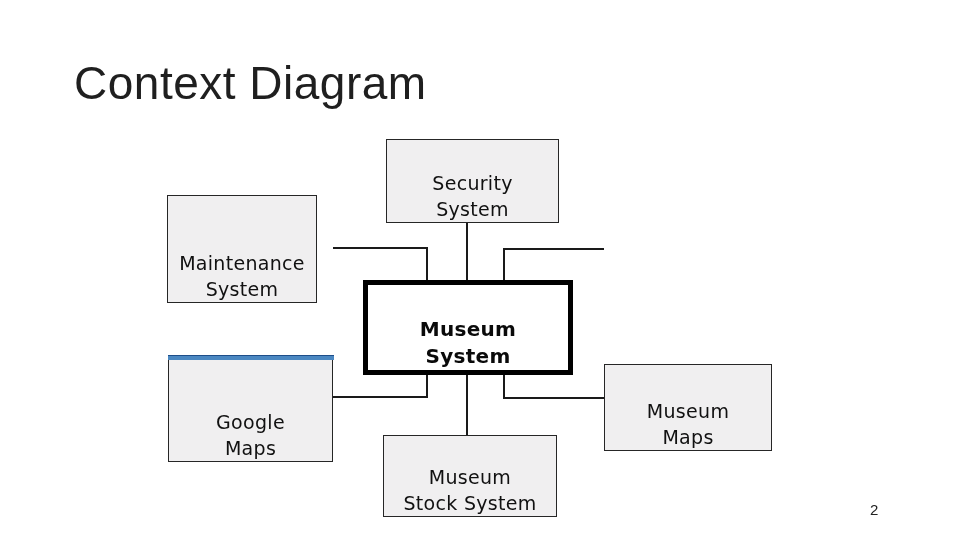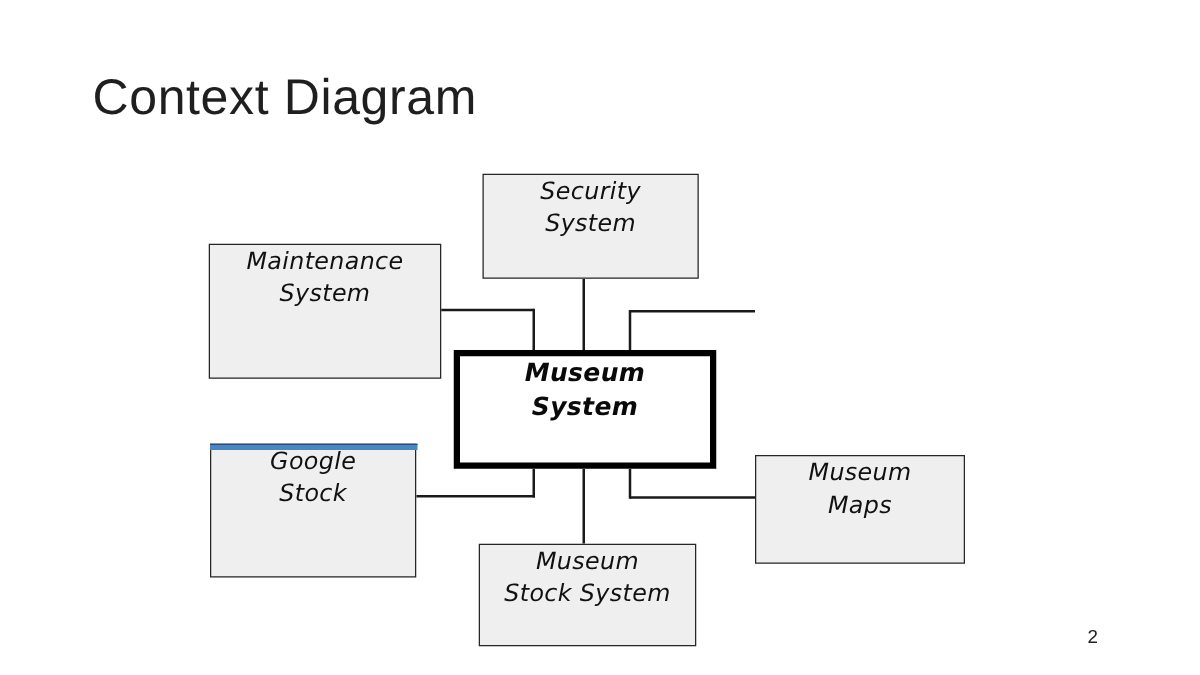--- a/index.html
+++ b/index.html
@@ -7,39 +7,38 @@
     width:960px;height:540px;
     background:#ffffff;
     font-family:"DejaVu Sans", sans-serif;
     overflow:hidden;
   }
   .slide{position:relative;width:960px;height:540px;background:#ffffff;}
 
   .title{
     position:absolute;left:74px;top:56px;margin:0;
     font-family:"Liberation Sans", sans-serif;
-    font-size:40px;font-weight:400;color:#1f1f1f;
+    font-size:46px;font-weight:400;color:#1f1f1f;
     letter-spacing:0.5px;white-space:nowrap;
   }
 
   
   .node{
     position:absolute;box-sizing:border-box;
     background:#f0eff0;border:1.5px solid #262626;
-    display:flex;align-items:flex-start;justify-content:center;
+    display:flex;align-items:flex-end;justify-content:center;
     text-align:center;
-    font-style:italic;
   }
   .node-label{
     white-space:pre-line;
     font-size:19px;line-height:26px;color:#111111;
     letter-spacing:0.3px;
   }
   .n-security   {left:386px;top:139px;width:173px;height:84px;}
-  .n-maintenance{left:167px;top:195px;width:186px;height:108px;}
+  .n-maintenance{left:167px;top:195px;width:150px;height:108px;}
   .n-exhibits   {left:604px;top:207px;width:165px;height:84px;}
   .n-gmaps      {left:168px;top:355px;width:165px;height:107px;}
   .n-mmaps      {left:604px;top:364px;width:168px;height:87px;}
   .n-stock      {left:383px;top:435px;width:174px;height:82px;}
 
   .n-museum{
     left:363px;top:280px;width:210px;height:95px;
     background:#ffffff;border:5px solid #000000;
   }
   .n-museum .node-label{font-weight:bold;font-size:20px;line-height:27px;color:#0a0a0a;}
@@ -93,21 +92,21 @@
 
   <div class="node n-maintenance">
     <span class="node-label">Maintenance
 System</span>
   </div>
 
 
   <div class="node n-gmaps">
     <span class="accent"></span>
     <span class="node-label">Google
-Stock</span>
+Maps</span>
   </div>
 
   <div class="node n-mmaps">
     <span class="node-label">Museum
 Maps</span>
   </div>
 
   <div class="node n-stock">
     <span class="node-label">Museum
 Stock System</span>

